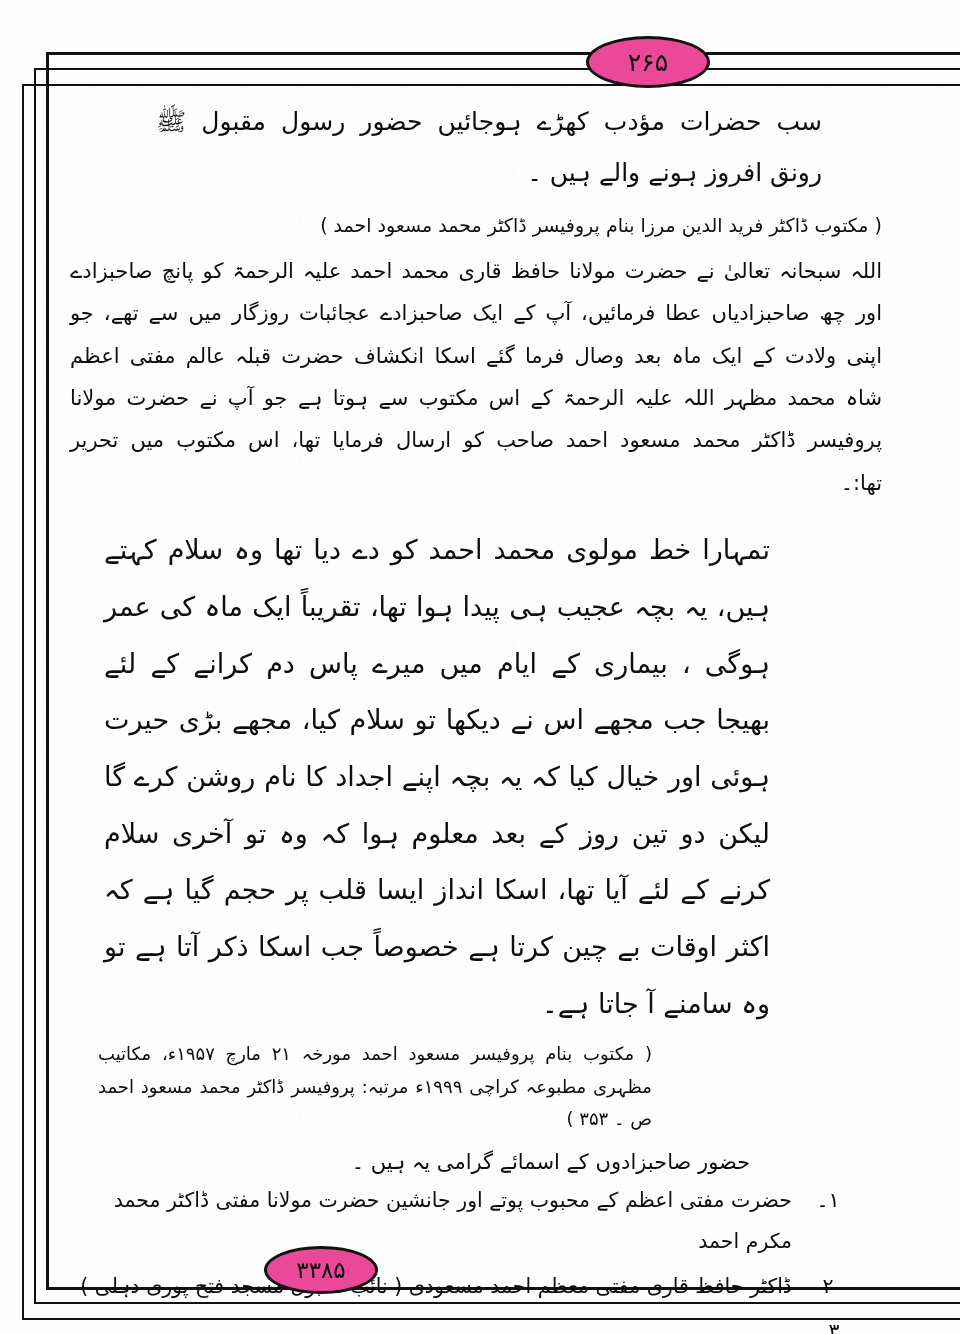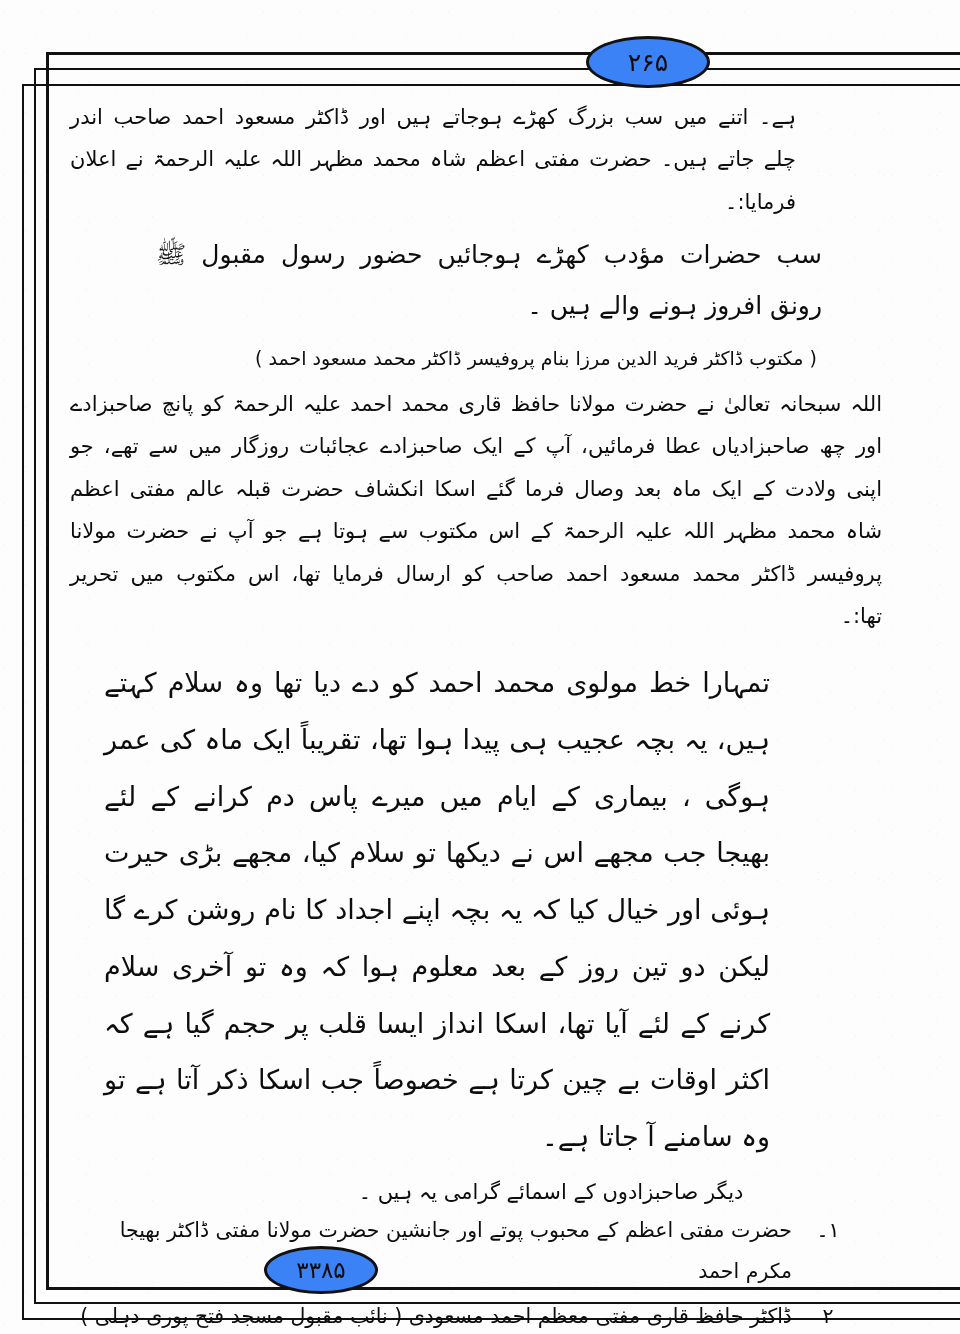--- a/index.html
+++ b/index.html
@@ -49,21 +49,21 @@
     border-width: 2px;
   }
 
   
   .page-oval {
     position: absolute;
     width: 118px;
     height: 46px;
     border: 3px solid #111;
     border-radius: 50%;
-    background: #3b82f6;
+    background: #ec4899;
     display: flex;
     align-items: center;
     justify-content: center;
     font-size: 25px;
     letter-spacing: 1px;
     font-family: "DejaVu Sans", sans-serif;
   }
   .page-oval.top {
     left: 586px;
     top: 36px;
@@ -102,21 +102,21 @@
     line-height: 2.05;
     margin: 0 0 4px 0;
     padding-right: 60px;
     padding-left: 86px;
     text-align: justify;
   }
   .source-line {
     font-size: 19px;
     line-height: 1.75;
     margin: 10px 0 8px 0;
-    text-align: center;
+    text-align: right;
     padding-left: 120px;
   }
   .letter {
     font-size: 27px;
     line-height: 2.1;
     margin: 18px 0 0 0;
     padding-right: 112px;
     padding-left: 34px;
     text-align: justify;
   }
@@ -179,37 +179,37 @@
 <div id="page">
 
   <div class="frame-third"></div>
   <div class="frame-inner"></div>
   <div class="frame-outer"></div>
 
   <div class="page-oval top">۲۶۵</div>
 
   <div class="content">
 
-    <p class="para narrow">ہے۔ اتنے میں سب بزرگ کھڑے ہوجاتے ہیں اور ڈاکٹر مسعود احمد صاحب اندر چلے جاتے ہیں۔ حضرت مفتی اعظم شاہ محمد مظہر اللہ علیہ الرحمۃ نے اعلان فرمایا:۔</p>
 
     <p class="announce">سب حضرات مؤدب کھڑے ہوجائیں حضور رسول مقبول ﷺ رونق افروز ہونے والے ہیں ۔</p>
 
     <p class="source-line">( مکتوب ڈاکٹر فرید الدین مرزا بنام پروفیسر ڈاکٹر محمد مسعود احمد )</p>
 
     <p class="para">اللہ سبحانہ تعالیٰ نے حضرت مولانا حافظ قاری محمد احمد علیہ الرحمۃ کو پانچ صاحبزادے اور چھ صاحبزادیاں عطا فرمائیں، آپ کے ایک صاحبزادے عجائبات روزگار میں سے تھے، جو اپنی ولادت کے ایک ماہ بعد وصال فرما گئے اسکا انکشاف حضرت قبلہ عالم مفتی اعظم شاہ محمد مظہر اللہ علیہ الرحمۃ کے اس مکتوب سے ہوتا ہے جو آپ نے حضرت مولانا پروفیسر ڈاکٹر محمد مسعود احمد صاحب کو ارسال فرمایا تھا، اس مکتوب میں تحریر تھا:۔</p>
 
     <p class="letter">تمہارا خط مولوی محمد احمد کو دے دیا تھا وہ سلام کہتے ہیں، یہ بچہ عجیب ہی پیدا ہوا تھا، تقریباً ایک ماہ کی عمر ہوگی ، بیماری کے ایام میں میرے پاس دم کرانے کے لئے بھیجا جب مجھے اس نے دیکھا تو سلام کیا، مجھے بڑی حیرت ہوئی اور خیال کیا کہ یہ بچہ اپنے اجداد کا نام روشن کرے گا لیکن دو تین روز کے بعد معلوم ہوا کہ وہ تو آخری سلام کرنے کے لئے آیا تھا، اسکا انداز ایسا قلب پر حجم گیا ہے کہ اکثر اوقات بے چین کرتا ہے خصوصاً جب اسکا ذکر آتا ہے تو وہ سامنے آ جاتا ہے۔</p>
 
-
-    <p class="sub-head">دیگر صاحبزادوں کے اسمائے گرامی یہ ہیں ۔</p>
+    <p class="letter-ref">( مکتوب بنام پروفیسر مسعود احمد مورخہ ۲۱ مارچ ۱۹۵۷ء، مکاتیب مظہری مطبوعہ کراچی ۱۹۹۹ء مرتبہ: پروفیسر ڈاکٹر محمد مسعود احمد ص ۔ ۳۵۳ )</p>
+
+    <p class="sub-head">حضور صاحبزادوں کے اسمائے گرامی یہ ہیں ۔</p>
 
     <ul class="list">
       <li>
         <span class="num">۱۔</span>
-        <span class="txt">حضرت مفتی اعظم کے محبوب پوتے اور جانشین حضرت مولانا مفتی ڈاکٹر بھیجا مکرم احمد</span>
+        <span class="txt">حضرت مفتی اعظم کے محبوب پوتے اور جانشین حضرت مولانا مفتی ڈاکٹر محمد مکرم احمد</span>
       </li>
       <li>
         <span class="num">۲</span>
         <span class="txt">ڈاکٹر حافظ قاری مفتی معظم احمد مسعودی ( نائب مقبول مسجد فتح پوری دہلی )</span>
       </li>
       <li>
         <span class="num">۳۔</span>
       </li>
     </ul>
 

